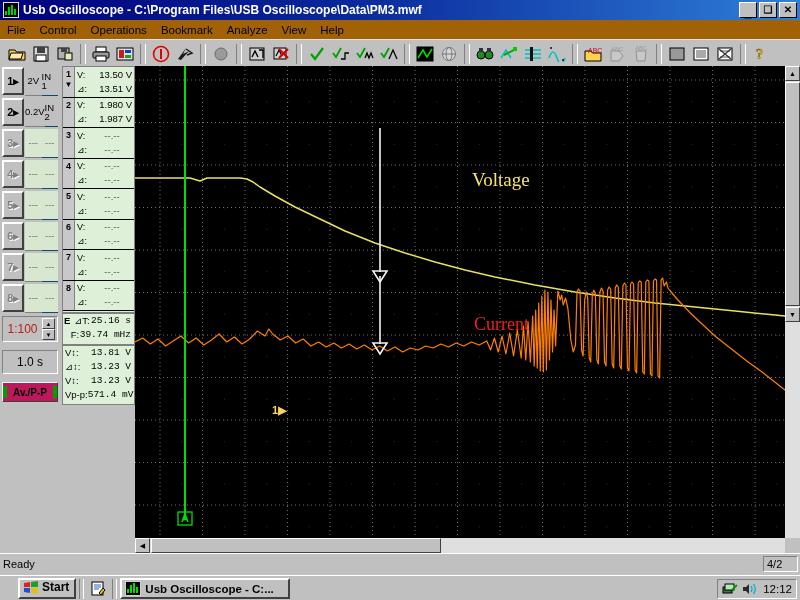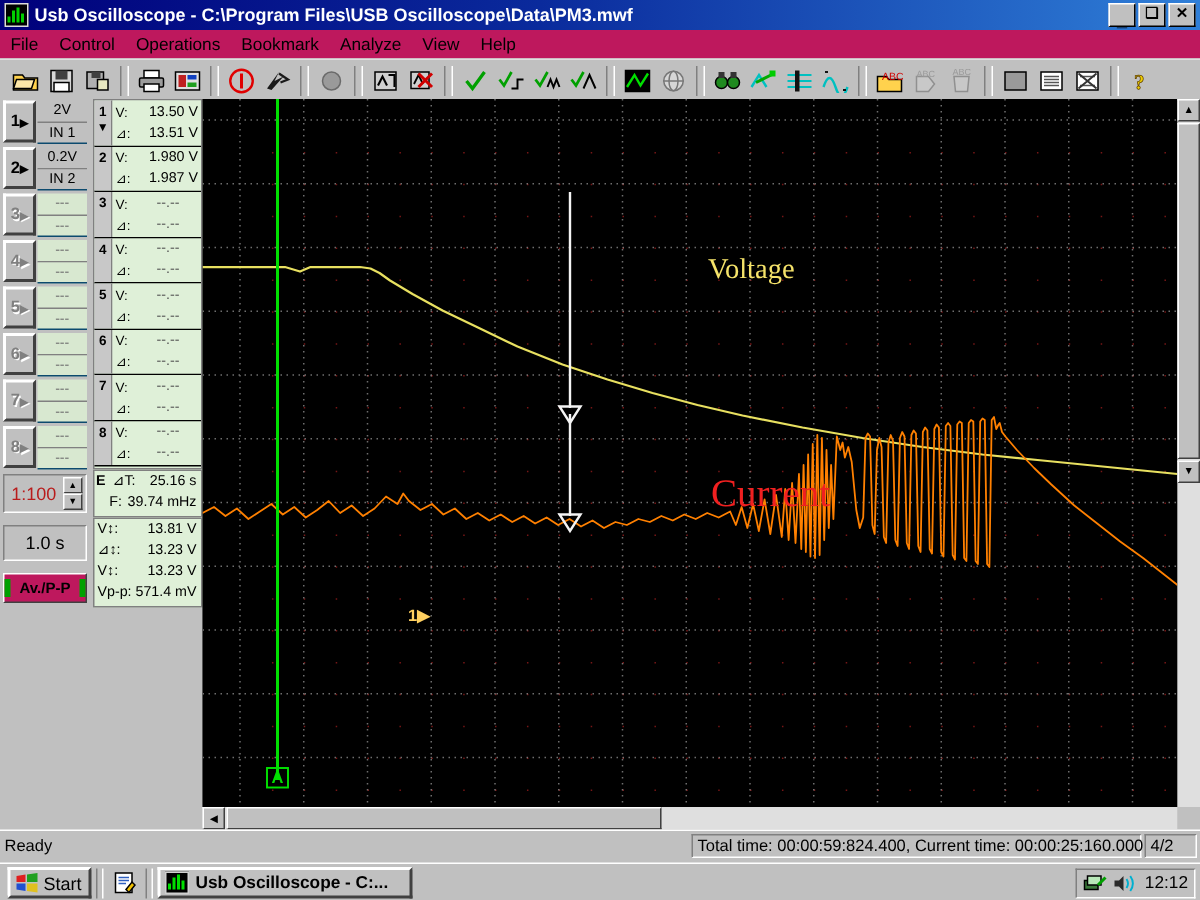--- a/index.html
+++ b/index.html
@@ -35,21 +35,21 @@
     border-right:1px solid #000;border-bottom:1px solid #000;
     position:relative;font-size:9px;line-height:12px;text-align:center;
     color:#000;font-family:"Liberation Sans",sans-serif;font-weight:bold;
   }
   .tbtn .gl{position:absolute;left:0;right:0;top:0;bottom:0;display:flex;align-items:center;justify-content:center;font-size:10px;}
   .tbtn.min .gl{align-items:flex-end;font-size:12px;line-height:6px;padding-bottom:1px;}
 
   
   .menubar{
     position:absolute;left:0;top:20px;width:800px;height:19px;
-    background:#be185d;display:flex;align-items:center;
+    background:#a16207;display:flex;align-items:center;
     border-bottom:0;
   }
   .menubar .mi{padding:2px 7px;font-size:11.5px;color:#000;}
 
   
   .toolbar{
     position:absolute;left:0;top:39px;width:800px;height:27px;
     background:#c0c0c0;display:flex;align-items:center;
     border-top:1px solid #dfdfdf;border-bottom:1px solid #808080;
   }
@@ -69,21 +69,21 @@
     background:#c0c0c0;
     border-top:2px solid #fff;border-left:2px solid #fff;
     border-right:2px solid #404040;border-bottom:2px solid #404040;
     font-size:11px;font-weight:bold;color:#000;
     display:flex;align-items:center;justify-content:center;
     box-sizing:border-box;
   }
   .chbtn.dim{color:#808080;text-shadow:1px 1px 0 #fff;}
   .chvals{
     width:33px;height:29px;margin-top:1px;
-    display:flex;flex-direction:column;
+    display:flex;flex-direction:row;
   }
   .chv{
     flex:1 1 0;background:#c0c0c0;color:#000;font-size:9.5px;
     display:flex;align-items:center;justify-content:center;
     border-bottom:1px solid #808080;line-height:1;
   }
   .chv.last{border-bottom:1px solid #0c4a6e;}
   .chv.dimv{background:#d8e8d0;color:#707070;}
 
   .readout{
@@ -98,21 +98,21 @@
   }
   .rovals{flex:1;display:flex;flex-direction:column;justify-content:center;background:#dff0d8;}
   .rol{display:flex;align-items:center;font-size:9.5px;height:14px;line-height:14px;color:#000;white-space:nowrap;}
   .rol .lbl{width:15px;text-align:left;padding-left:2px;font-size:9px;}
   .rol .val{flex:1;text-align:right;padding-right:2px;}
   .rol .val.dots{text-align:center;color:#555;}
 
   .meas{background:#dff0d8;border:1px solid #808080;box-sizing:border-box;}
   .measrow{display:flex;font-size:9.5px;height:14px;line-height:14px;white-space:nowrap;}
   .measrow .lbl{padding-left:2px;width:26px;}
-  .measrow .val{flex:1;text-align:right;padding-right:3px;}
+  .measrow .val{flex:1;text-align:right;padding-right:3px;font-family:Liberation Mono, monospace;}
 
   .zoombox{
     position:absolute;left:2px;width:56px;height:26px;
     background:#c0c0c0;border-top:1px solid #808080;border-left:1px solid #808080;
     border-right:1px solid #fff;border-bottom:1px solid #fff;
     display:flex;align-items:center;box-sizing:border-box;
   }
   .zoombox .zv{flex:1;text-align:center;font-size:12px;color:#b91c1c;}
   .spin{width:13px;height:22px;display:flex;flex-direction:column;margin-right:2px;}
   .spin div{
@@ -138,21 +138,21 @@
 
   
   .scopewrap{position:absolute;left:135px;top:66px;width:650px;height:472px;background:#000;overflow:hidden;}
   .scope{position:absolute;left:0;top:0;width:650px;height:472px;}
   .marker1{
     position:absolute;left:137px;top:338px;color:#ffd060;font-size:11px;font-weight:bold;
     font-family:"Liberation Sans",sans-serif;z-index:5;
   }
   .annot{position:absolute;z-index:6;font-family:"Liberation Serif",serif;}
   .an-volt{left:337px;top:103px;font-size:19px;color:#f5e36a;}
-  .an-cur{left:339px;top:248px;font-size:26px;color:#f02020;}
+  .an-cur{left:339px;top:248px;font-size:18px;color:#f02020;}
 
   
   .vsb{position:absolute;left:785px;top:66px;width:15px;height:472px;background:#dfdfdf;}
   .hsb{position:absolute;left:135px;top:538px;width:650px;height:15px;background:#dfdfdf;}
   .sbbtn{
     background:#c0c0c0;border-top:1px solid #fff;border-left:1px solid #fff;
     border-right:1px solid #404040;border-bottom:1px solid #404040;
     box-sizing:border-box;display:flex;align-items:center;justify-content:center;
     font-size:7px;color:#000;position:absolute;
   }
@@ -171,24 +171,24 @@
     border-right:1px solid #fff;border-bottom:1px solid #fff;
     display:flex;align-items:center;padding:0 3px;font-size:11px;color:#000;white-space:nowrap;
   }
 
   
   .taskbar{
     position:absolute;left:0;top:575px;width:800px;height:25px;background:#c0c0c0;
     border-top:1px solid #fff;display:flex;align-items:center;
   }
   .startbtn{
-    margin-left:5px;height:21px;padding:0 5px 0 3px;
+    margin-left:18px;height:21px;padding:0 5px 0 3px;
     background:#c0c0c0;border-top:2px solid #fff;border-left:2px solid #fff;
     border-right:2px solid #404040;border-bottom:2px solid #404040;
-    display:flex;align-items:center;font-weight:normal;font-size:12px;box-sizing:border-box;
+    display:flex;font-weight:bold;font-size:12px;box-sizing:border-box;
   }
   .tsep{width:3px;height:20px;border-left:1px solid #808080;border-right:1px solid #fff;margin:0 3px;}
   .qlbtn{
     width:22px;height:21px;display:flex;align-items:center;justify-content:center;
   }
   .taskitem{
     height:21px;padding:0 6px 0 3px;min-width:170px;
     background:#c0c0c0;border-top:2px solid #fff;border-left:2px solid #fff;
     border-right:2px solid #404040;border-bottom:2px solid #404040;
     display:flex;align-items:center;gap:4px;font-size:11.5px;font-weight:bold;box-sizing:border-box;
@@ -726,21 +726,20 @@
   </div>
 
   <div class="hsb">
     <div class="sbbtn" style="left:0;top:0;width:15px;height:15px;">◀</div>
     <div class="sbthumb" style="left:16px;top:0;width:290px;height:15px;"></div>
   </div>
   <div class="corner"></div>
 
   <div class="statusbar">
     <div class="spanel" style="left:0;width:458px;border:0;padding-left:3px;">Ready</div>
-    <div class="spanel" style="left:461px;width:300px;">Total time: 00:00:59:824.400, Current time: 00:00:25:160.000</div>
     <div class="spanel" style="left:763px;width:35px;">4/2</div>
   </div>
 
   <div class="taskbar">
     <div class="startbtn">
       <svg width="16" height="15" viewBox="0 0 16 15" style="margin-right:3px;">
         <path d="M1 3 L7 2 L7 7 L1 7 Z" fill="#e02020"></path>
         <path d="M8 2 L15 1 L15 7 L8 7 Z" fill="#20a020"></path>
         <path d="M1 8 L7 8 L7 13 L1 12 Z" fill="#2050d0"></path>
         <path d="M8 8 L15 8 L15 14 L8 13 Z" fill="#e0c020"></path>

